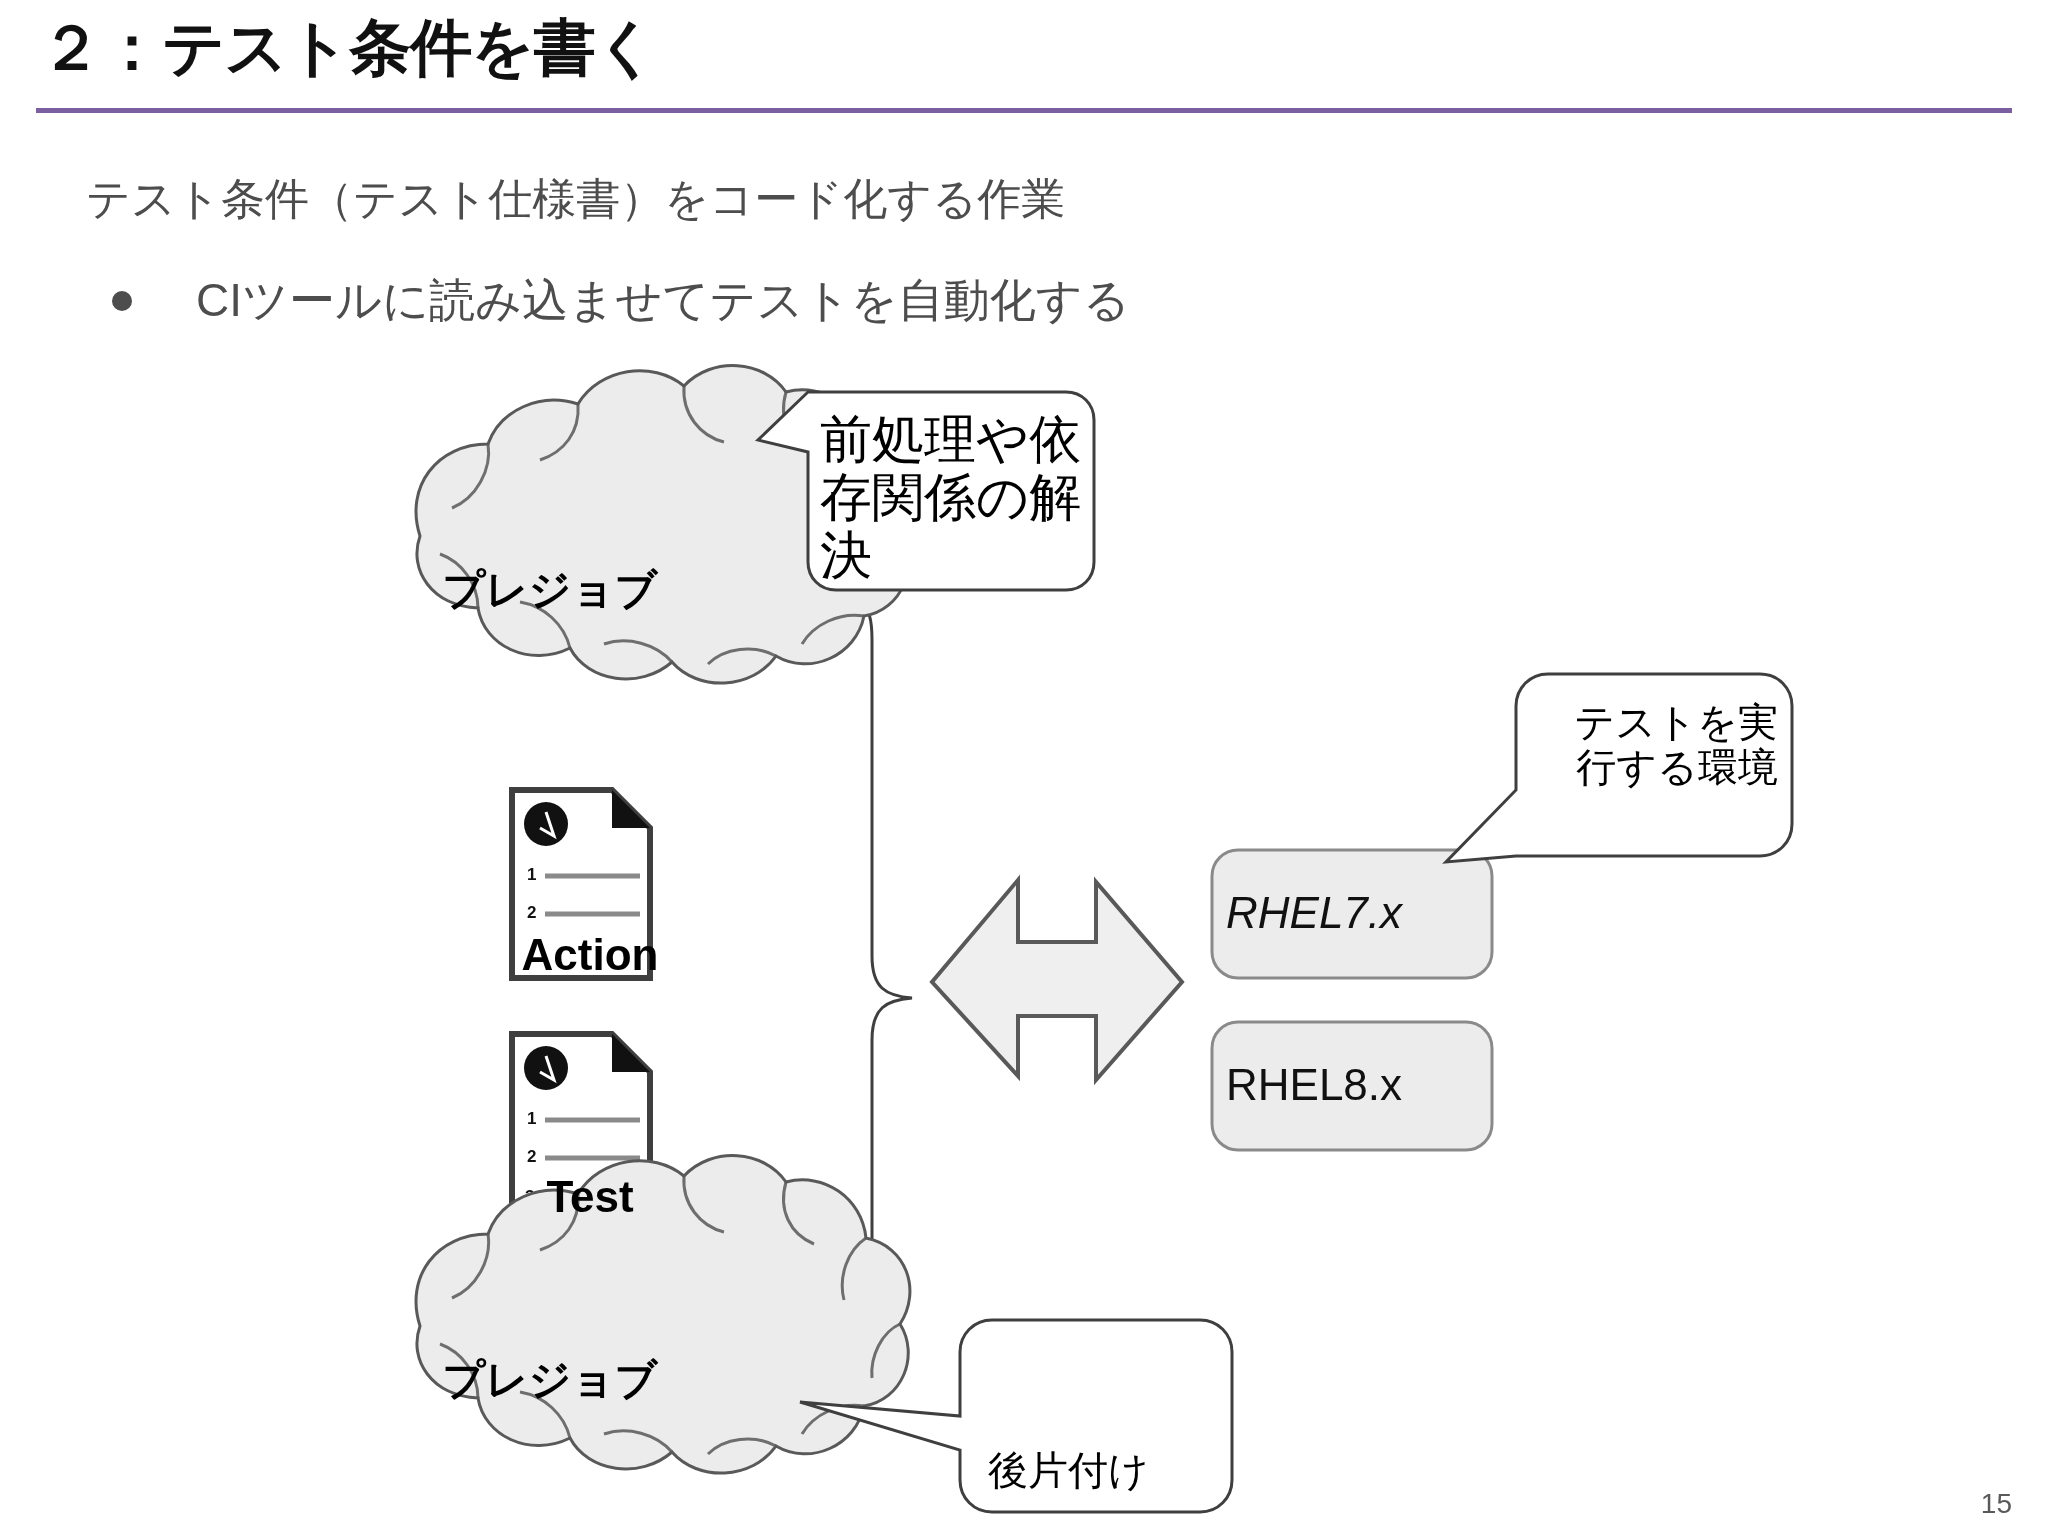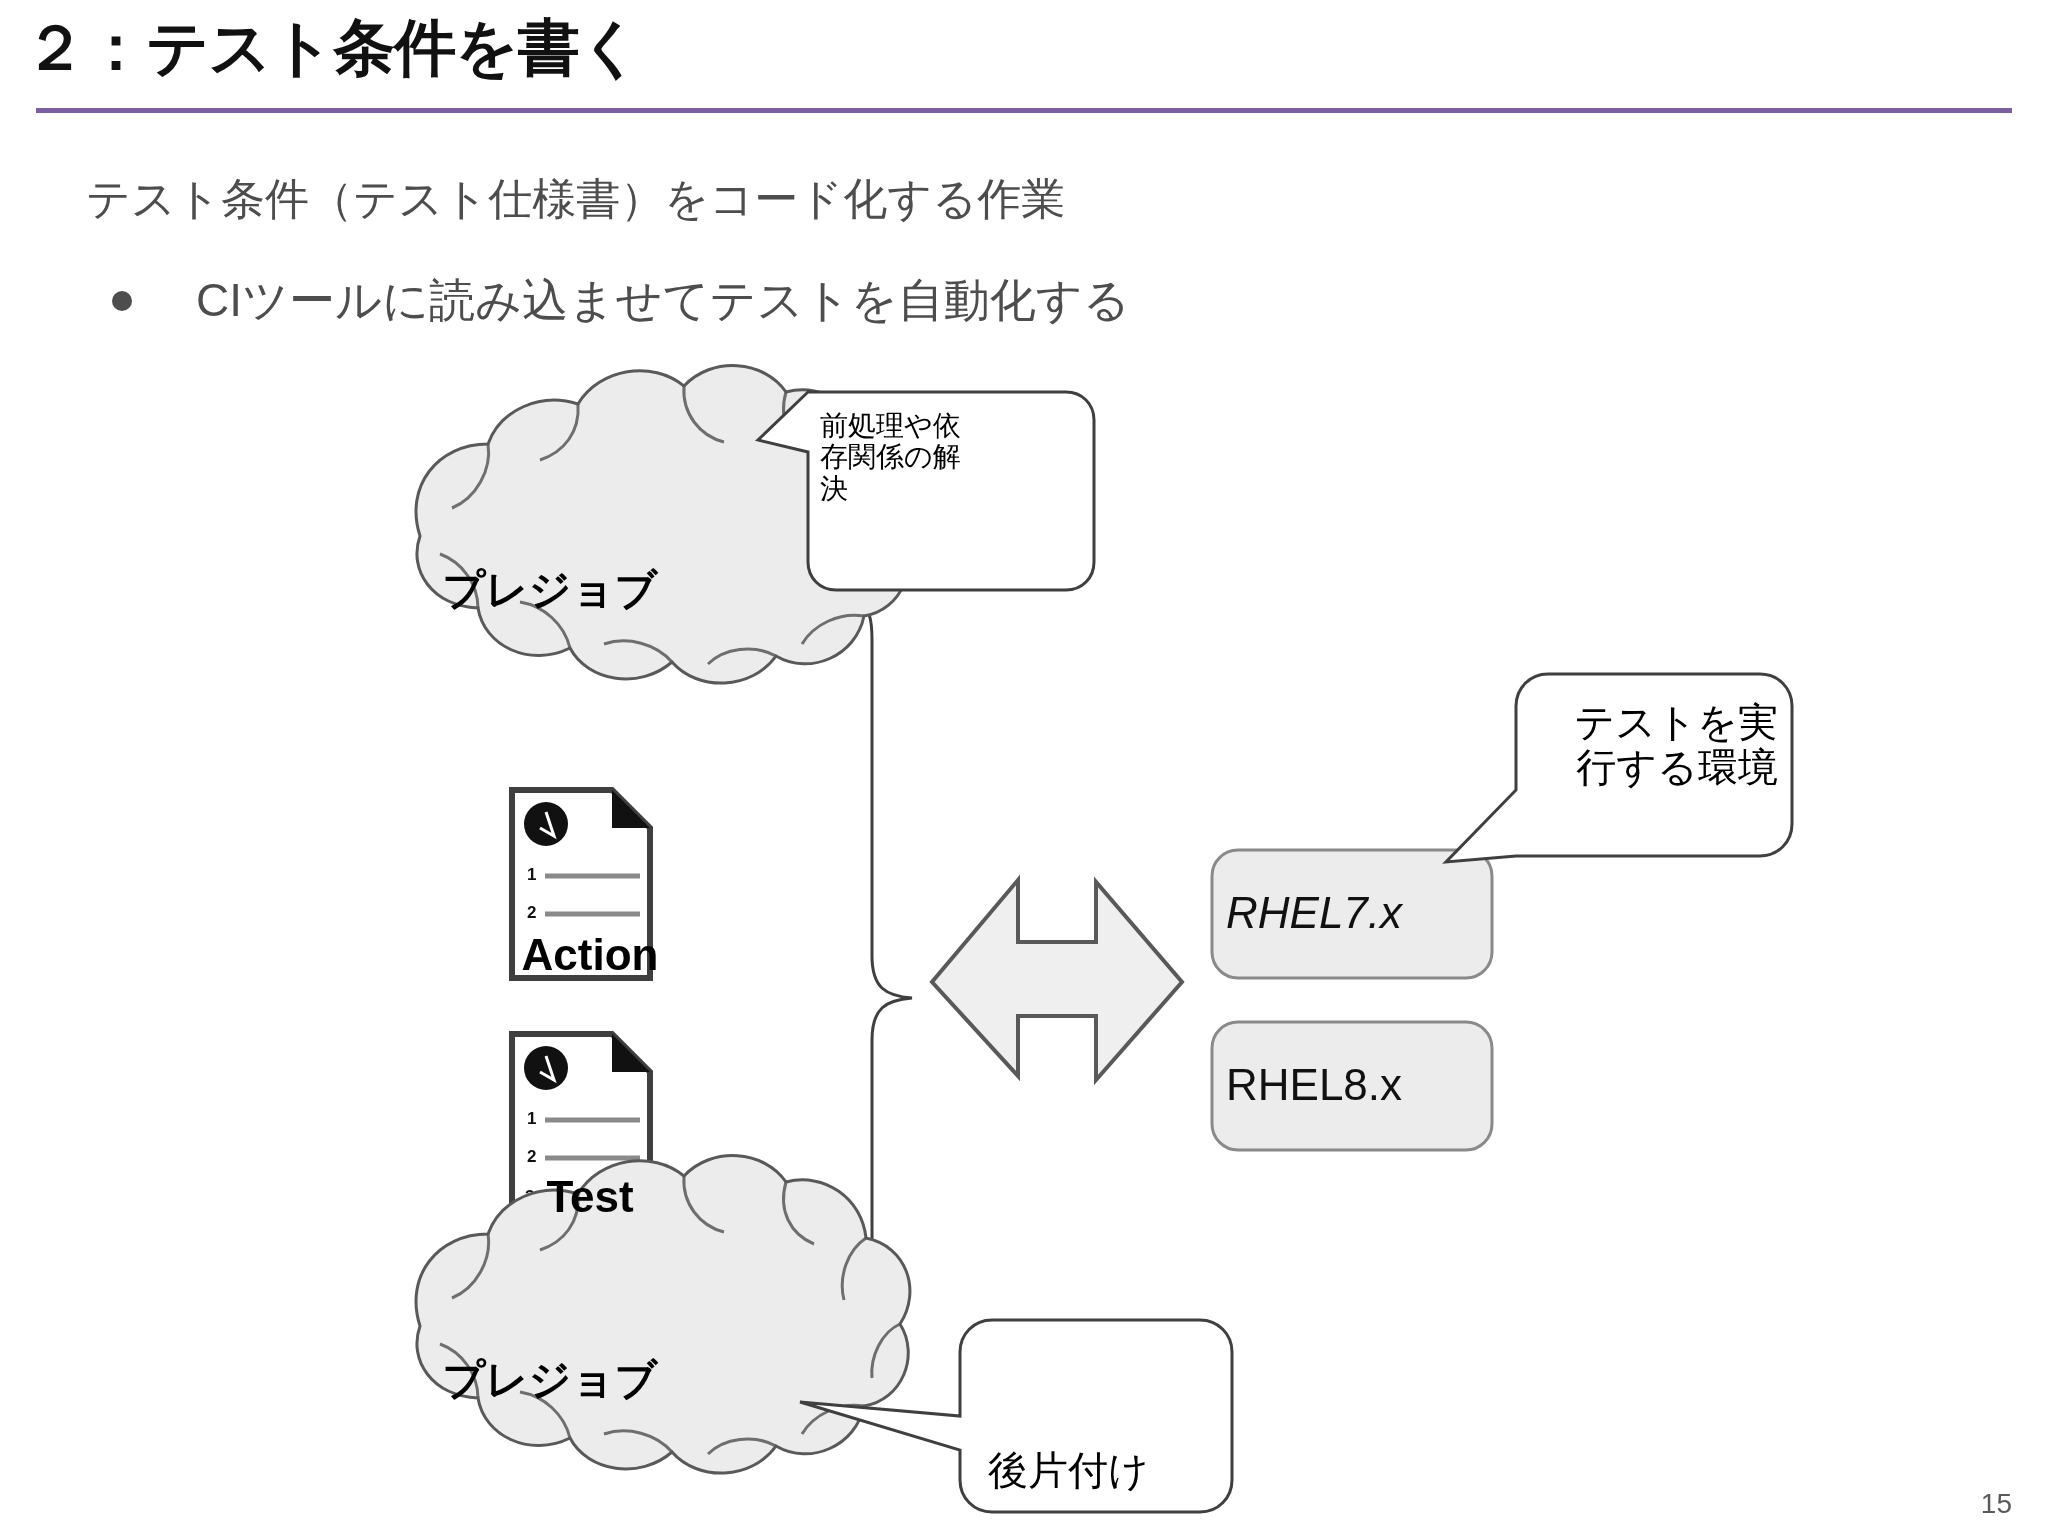--- a/index.html
+++ b/index.html
@@ -12,21 +12,21 @@
     height: 1536px;
     position: relative;
     overflow: hidden;
     font-family: "Liberation Sans", "DejaVu Sans", sans-serif;
     color: #000000;
   }
 
   
   #slide-title {
     position: absolute;
-    left: 24px;
+    left: 40px;
     top: 6px;
     font-size: 62px;
     font-weight: bold;
     letter-spacing: -1px;
     color: #111111;
     white-space: nowrap;
   }
   #title-rule {
     position: absolute;
     left: 36px;
@@ -90,22 +90,21 @@
     font-size: 42px;
     font-weight: bold;
     color: #000;
     text-align: center;
   }
   #cloud-top-label { left: 400px; top: 566px; width: 300px; }
   #cloud-bottom-label { left: 400px; top: 1356px; width: 300px; }
 
   #callout-1-text {
     left: 820px; top: 410px; width: 250px;
-    font-size: 28px;
-    font-family: Liberation Serif, serif;
+    font-size: 52px;
   }
   #callout-2-text {
     left: 1528px; top: 700px; width: 250px;
     font-size: 40px;
     text-align: right;
   }
   #callout-3-text {
     left: 988px; top: 1448px; width: 260px;
     font-size: 40px;
   }

